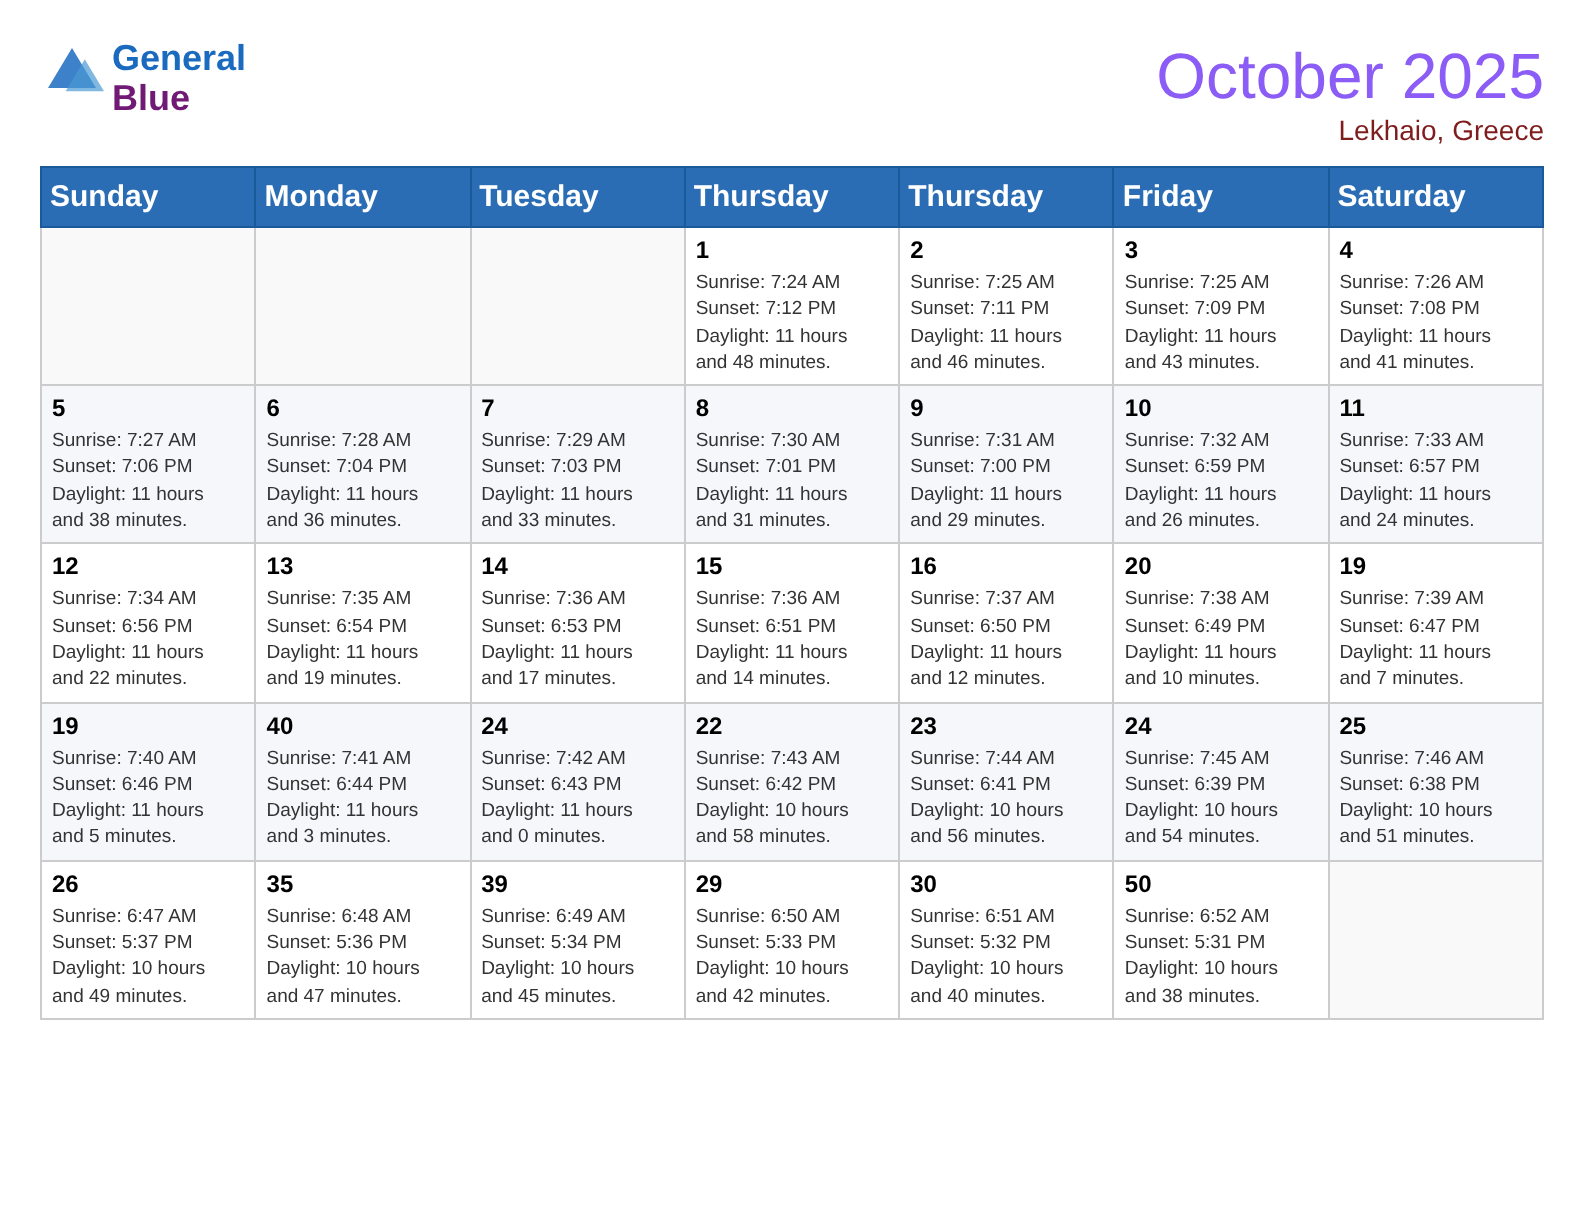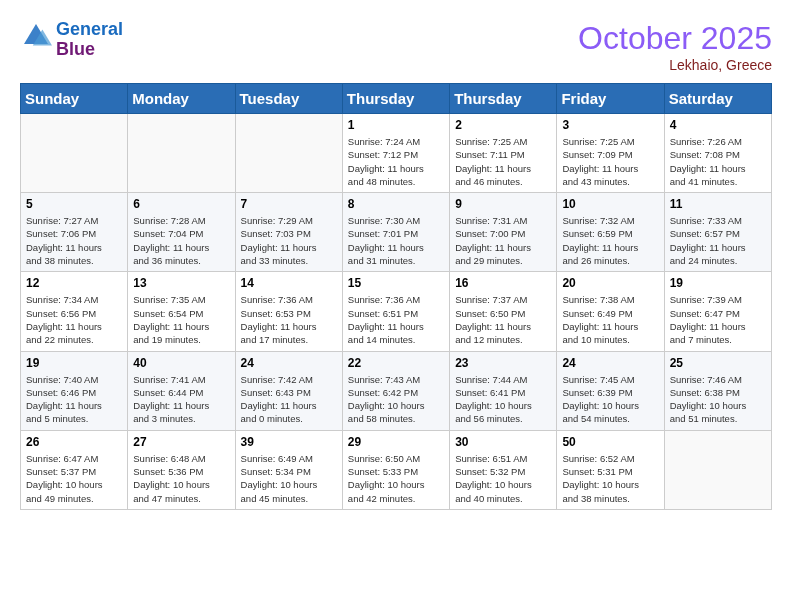--- a/index.html
+++ b/index.html
@@ -228,21 +228,21 @@
           <span class="day-num">25</span>
           <div class="cell-text">Sunrise: 7:46 AM<br>Sunset: 6:38 PM<br>Daylight: 10 hours<br>and 51 minutes.</div>
         </td>
       </tr>
       <tr>
         <td>
           <span class="day-num">26</span>
           <div class="cell-text">Sunrise: 6:47 AM<br>Sunset: 5:37 PM<br>Daylight: 10 hours<br>and 49 minutes.</div>
         </td>
         <td>
-          <span class="day-num">27</span>
+          <span class="day-num">35</span>
           <div class="cell-text">Sunrise: 6:48 AM<br>Sunset: 5:36 PM<br>Daylight: 10 hours<br>and 47 minutes.</div>
         </td>
         <td>
           <span class="day-num">39</span>
           <div class="cell-text">Sunrise: 6:49 AM<br>Sunset: 5:34 PM<br>Daylight: 10 hours<br>and 45 minutes.</div>
         </td>
         <td>
           <span class="day-num">29</span>
           <div class="cell-text">Sunrise: 6:50 AM<br>Sunset: 5:33 PM<br>Daylight: 10 hours<br>and 42 minutes.</div>
         </td>

